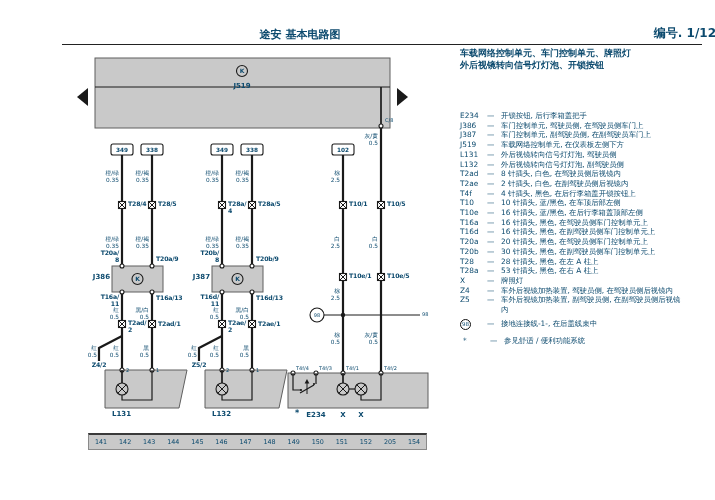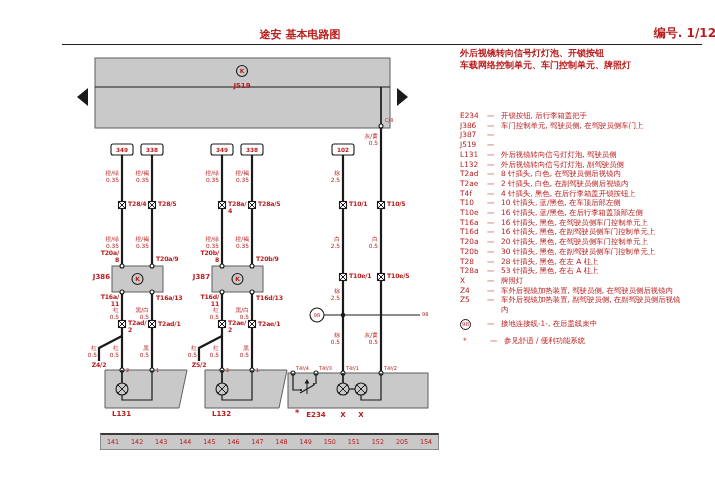--- a/index.html
+++ b/index.html
@@ -1,18 +1,18 @@
 <!DOCTYPE html>
 <html style="--component-fill: #c9c9c9; --line: #1a1a1a; --page-bg: #ffffff;"><head>
 <meta charset="utf-8">
 <style>
   :root{--component-fill:#c9c9c9;--line:#1a1a1a;--page-bg:#ffffff;}
   html,body{margin:0;padding:0;}
   .page{position:relative;width:715px;height:500px;background:var(--page-bg);
-        font-family:"DejaVu Sans",sans-serif;color:#b91c1c;overflow:hidden;}
+        font-family:"DejaVu Sans",sans-serif;color:#0c4a6e;overflow:hidden;}
   svg{position:absolute;left:0;top:0;}
   .wire{stroke:var(--line);stroke-width:2.2;fill:none;}
   .wire-med{stroke:var(--line);stroke-width:1.7;fill:none;}
   .wire-thin{stroke:var(--line);stroke-width:1.2;fill:none;}
   .hair{stroke:var(--line);stroke-width:1;fill:none;}
   .sym{stroke:var(--line);stroke-width:1.1;fill:#fff;}
   .nofill{stroke:var(--line);stroke-width:1.1;fill:none;}
   .blk{fill:var(--line);}
   .cfill{fill:var(--component-fill);stroke:#5f5f5f;stroke-width:1;}
   .hdr-title{position:absolute;left:300px;top:27px;transform:translateX(-50%);
@@ -22,21 +22,21 @@
   .hdr-rule{position:absolute;left:62px;top:44px;width:640px;height:1.2px;background:#222;}
   .dl{position:absolute;font-size:5.8px;line-height:6.8px;white-space:pre-line;}
   .ra{transform:translateX(-100%);text-align:right;}
   .ca{transform:translateX(-50%);text-align:center;}
   .tl{font-size:6.2px;font-weight:bold;letter-spacing:-0.2px;white-space:nowrap;}
   .big{font-size:7px;font-weight:bold;}
   .tiny{font-size:5px;line-height:5.5px;}
   .glyph{position:absolute;font-size:6px;font-weight:bold;transform:translate(-50%,-50%);line-height:6px;}
   .strip{position:absolute;left:88px;top:433px;width:339px;height:17px;box-sizing:border-box;
          background:var(--component-fill);border:1px solid #8a8a8a;border-top:2px solid #3a3a3a;
-         display:flex;align-items:center;margin-left:12px;}
+         display:flex;align-items:center;}
   .strip span{flex:1;text-align:center;font-size:6.4px;}
   .legend-title{position:absolute;left:460px;top:48px;width:250px;
                 font-size:9px;font-weight:bold;line-height:11.5px;}
   .lrows{position:absolute;left:460px;top:111px;width:246px;}
   .lrow{display:flex;font-size:7.4px;line-height:9.7px;align-items:flex-start;}
   .lcode{width:27px;flex:none;}
   .ldash{width:14px;flex:none;}
   .ldesc{flex:1;max-width:186px;}
   .gap4{margin-top:4px;}
   .gap6{margin-top:6px;}
@@ -353,42 +353,44 @@
     <span>148</span>
     <span>149</span>
     <span>150</span>
     <span>151</span>
     <span>152</span>
     <span>205</span>
     <span>154</span>
   </div>
 
   <div class="legend-title">
+    <div>车载网络控制单元、车门控制单元、牌照灯</div>
     <div>外后视镜转向信号灯灯泡、开锁按钮</div>
-    <div>车载网络控制单元、车门控制单元、牌照灯</div>
   </div>
 
   <div class="lrows">
     <div class="lrow">
         <span class="lcode">E234</span>
         <span class="ldash">—</span>
         <span class="ldesc">开锁按钮, 后行李箱盖把手</span>
       </div>
     <div class="lrow">
         <span class="lcode">J386</span>
         <span class="ldash">—</span>
         <span class="ldesc">车门控制单元, 驾驶员侧, 在驾驶员侧车门上</span>
       </div>
     <div class="lrow">
         <span class="lcode">J387</span>
         <span class="ldash">—</span>
+        <span class="ldesc">车门控制单元, 副驾驶员侧, 在副驾驶员车门上</span>
       </div>
     <div class="lrow">
         <span class="lcode">J519</span>
         <span class="ldash">—</span>
+        <span class="ldesc">车载网络控制单元, 在仪表板左侧下方</span>
       </div>
     <div class="lrow">
         <span class="lcode">L131</span>
         <span class="ldash">—</span>
         <span class="ldesc">外后视镜转向信号灯灯泡, 驾驶员侧</span>
       </div>
     <div class="lrow">
         <span class="lcode">L132</span>
         <span class="ldash">—</span>
         <span class="ldesc">外后视镜转向信号灯灯泡, 副驾驶员侧</span>

